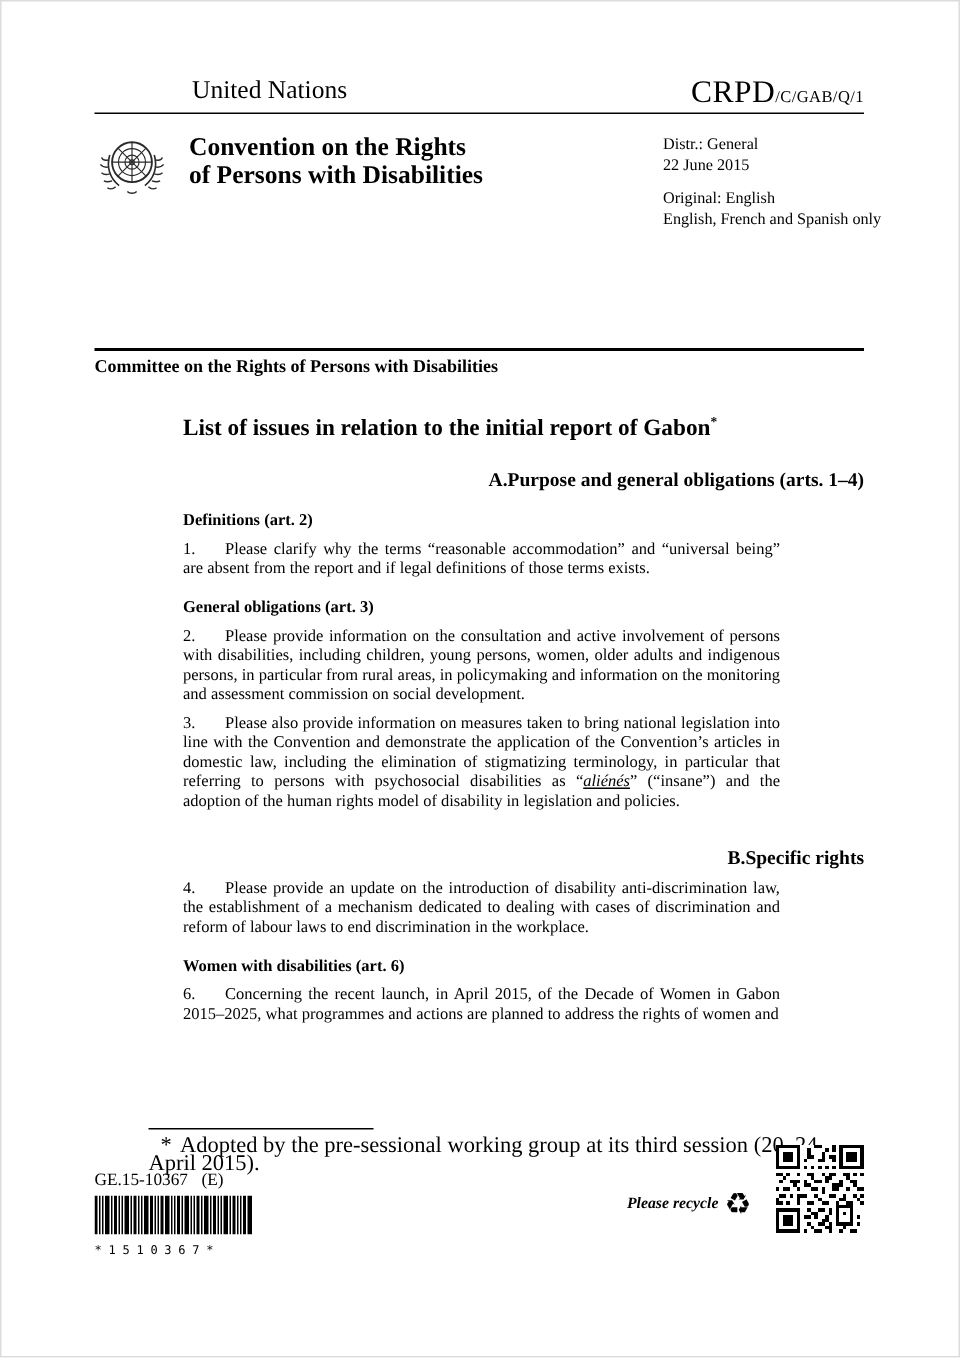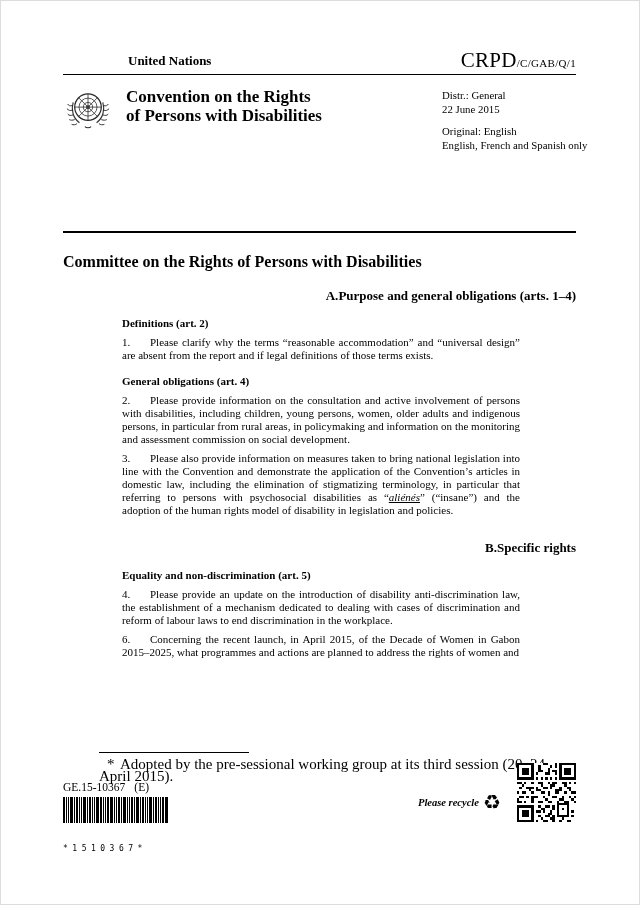--- a/index.html
+++ b/index.html
@@ -8,51 +8,51 @@
   .page {
     width:640px; height:905px; position:relative; margin:0 auto;
     background:#ffffff; color:#000;
     font-family:"Liberation Serif","DejaVu Serif",serif;
     overflow:hidden;
     box-shadow: inset 0 0 0 1px #dcdcdc;
   }
   
   .masthead { padding:50px 64px 0 63px; }
   .mast-row { display:flex; justify-content:space-between; align-items:flex-end; }
-  .org { font-weight:bold; font-size:13px; margin-left:65px; padding-bottom:2px; }
+  .org { font-weight:normal; font-size:17px; margin-left:65px; padding-bottom:2px; }
   .symbol { font-size:21px; letter-spacing:.3px; line-height:1; white-space:nowrap; }
   .symbol .suffix { font-size:11px; }
   .mast-rule { border-bottom:1px solid #000; margin-top:3px; }
   .title-row { display:flex; margin-top:9px; }
   .emblem { width:50px; height:54px; flex:none; }
   .conv-title { margin-left:13px; font-weight:bold; font-size:17px; line-height:19px; padding-top:3px; }
   .distr { margin-left:auto; width:153px; font-size:10.8px; line-height:14px; padding-top:4px; }
   .distr div { white-space:nowrap;margin-left:19px; }
   .distr .gap { height:8px; }
   
   .body-rule { margin:79px 64px 0 63px; border-bottom:2px solid #000; }
-  .committee { margin:20px 64px 0 63px; font-weight:bold; font-size:16px; }
+  .committee { margin:3px 64px 0 63px; font-weight:bold; font-size:12px; }
   .doc-title { margin:20px 64px 0 122px; font-weight:bold; font-size:15.5px; line-height:19px; }
   .doc-title sup { font-size:9px; }
   .sec-heading { margin:16px 64px 0 92px; font-weight:bold; font-size:13px; line-height:17px;text-align:right; }
   .sec-heading.sec-b { margin-top:22px; }
   .sec-label { display:inline-block; width:30px; }
   .subheading { margin:12px 120px 0 122px; font-weight:bold; font-size:11px; line-height:14px; }
   .para { margin:6px 120px 0 122px; font-size:11px; line-height:13px; text-align:justify; }
   .para .pnum { display:inline-block; width:28px; }
   .para i { font-style:italic;text-decoration:underline; }
   
   .footnote { position:absolute; left:99px; right:64px; top:752px; background:#fff; font-size:15px; line-height:12px; }
   .fn-rule { width:150px; border-top:1px solid #000; margin-bottom:5px; }
   .fn-marker { display:inline-block; width:13px; margin-left:8px; }
   
   .ge-ref { position:absolute; left:63px; top:781px; font-size:11.5px; }
   .ge-ref .lang { margin-left:9px; }
   .barcode-wrap { position:absolute; left:63px; top:797px; width:108px; }
-  .barcode-text { font-family:"DejaVu Sans Mono",monospace; font-size:8px; letter-spacing:4.5px; margin-top:17px; }
+  .barcode-text { font-family:"DejaVu Sans Mono",monospace; font-size:8px; letter-spacing:4.5px; margin-top:1px; }
   .recycle { position:absolute; left:418px; top:792px; display:flex; align-items:center; }
   .recycle .lbl { font-weight:bold; font-style:italic; font-size:10.5px; }
   .recycle .glyph { font-family:"DejaVu Sans",sans-serif; font-size:20px; line-height:1; margin-left:4px; }
   .qr { position:absolute; left:517px; top:763px; width:59px; height:59px; }
 </style>
 </head>
 <body>
 
 <div class="page">
 
@@ -93,40 +93,41 @@
         <div>English, French and Spanish only</div>
       </div>
     </div>
   </header>
 
   <div class="body-rule"></div>
 
   <main>
     <div class="committee">Committee on the Rights of Persons with Disabilities</div>
 
+    <h1 class="doc-title"><span>List of issues in relation to the initial report of Gabon</span><sup>*</sup></h1>
 
     <div class="sec-heading"><span class="sec-label">A.</span><span>Purpose and general obligations (arts. 1–4)</span></div>
 
     <div class="subheading">Definitions (art. 2)</div>
 
-    <p class="para"><span class="pnum">1.</span><span>Please clarify why the terms “reasonable accommodation” and “universal design” are absent from the report and if legal definitions of those terms exists.</span></p>
+    <p class="para"><span class="pnum">1.</span><span>Please clarify why the terms “reasonable accommodation” and “universal being” are absent from the report and if legal definitions of those terms exists.</span></p>
 
-    <div class="subheading">General obligations (art. 4)</div>
+    <div class="subheading">General obligations (art. 3)</div>
 
     <p class="para"><span class="pnum">2.</span><span>Please provide information on the consultation and active involvement of persons with disabilities, including children, young persons, women, older adults and indigenous persons, in particular from rural areas, in policymaking and information on the monitoring and assessment commission on social development.</span></p>
 
     <p class="para"><span class="pnum">3.</span><span>Please also provide information on measures taken to bring national legislation into line with the Convention and demonstrate the application of the Convention’s articles in domestic law, including the elimination of stigmatizing terminology, in particular that referring to persons with psychosocial disabilities as “</span><i>aliénés</i><span>” (“insane”) and the adoption of the human rights model of disability in legislation and policies.</span></p>
 
     <div class="sec-heading sec-b"><span class="sec-label">B.</span><span>Specific rights</span></div>
 
-    <div class="subheading">Equality and non-discrimination (art. 5)</div>
 
     <p class="para"><span class="pnum">4.</span><span>Please provide an update on the introduction of disability anti-discrimination law, the establishment of a mechanism dedicated to dealing with cases of discrimination and reform of labour laws to end discrimination in the workplace.</span></p>
 
 
+    <div class="subheading">Women with disabilities (art. 6)</div>
 
     <p class="para"><span class="pnum">6.</span><span>Concerning the recent launch, in April 2015, of the Decade of Women in Gabon 2015–2025, what programmes and actions are planned to address the rights of women and</span></p>
   </main>
 
   <div class="footnote">
     <div class="fn-rule"></div>
     <div><span class="fn-marker">*</span><span>Adopted by the pre-sessional working group at its third session (20–24 April 2015).</span></div>
   </div>
 
   <div class="ge-ref"><span>GE.15-10367</span><span class="lang">(E)</span></div>

